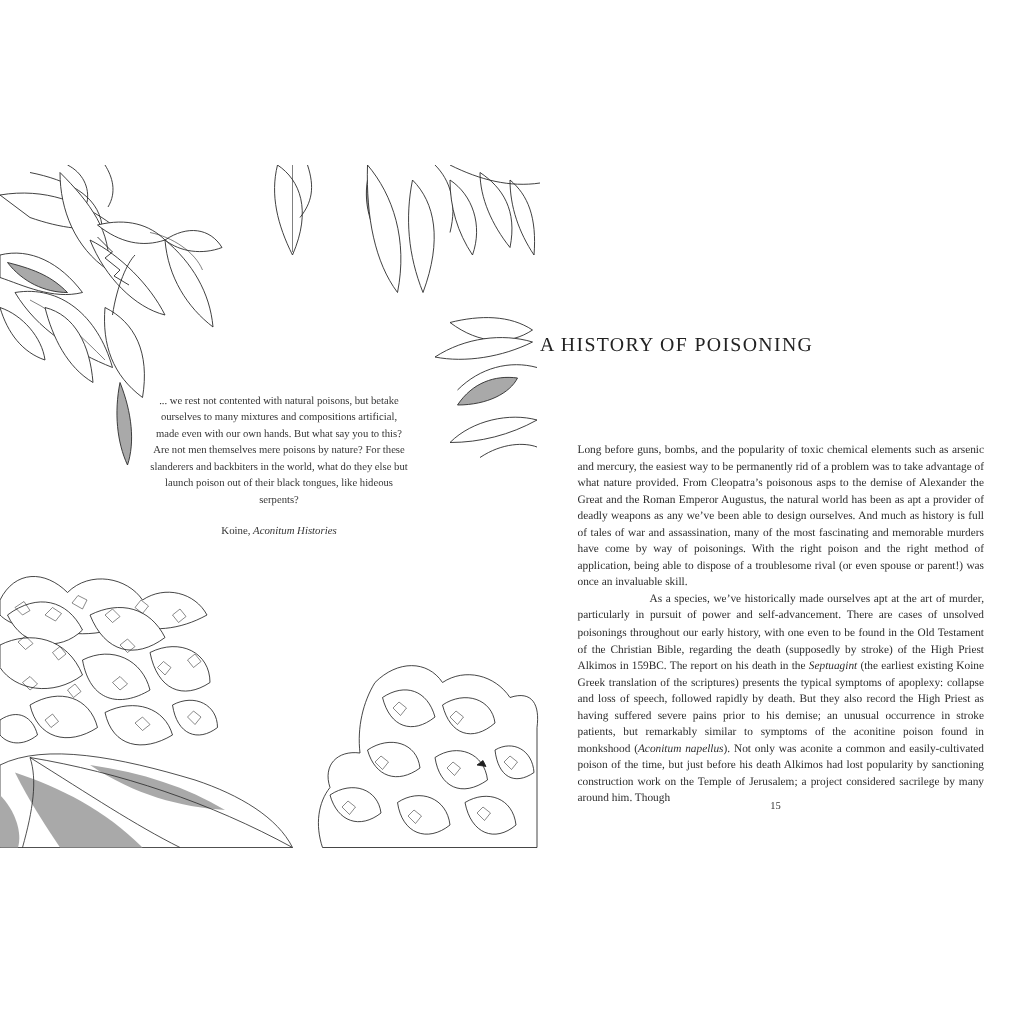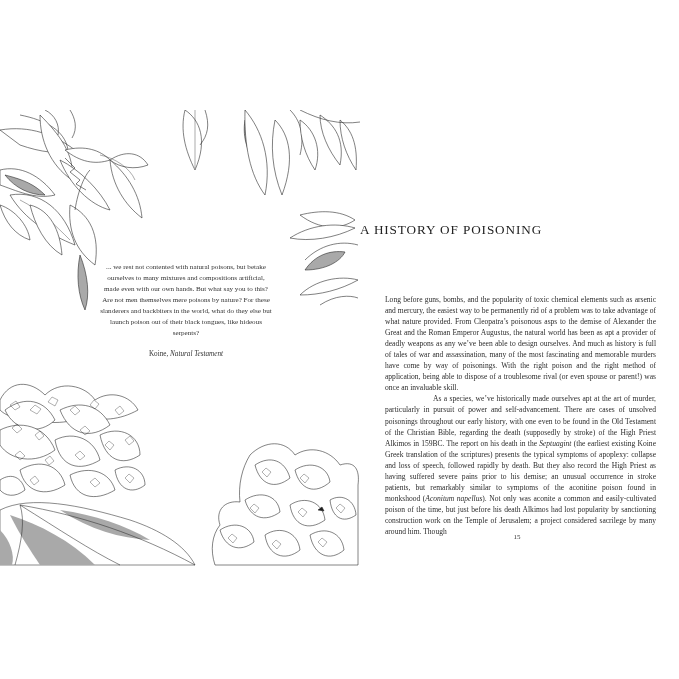--- a/index.html
+++ b/index.html
@@ -110,21 +110,21 @@
           <path d="M262 362 l4 -4 l5 4 l-4 5 z M300 368 l4 -4 l5 4 l-4 5 z M250 398 l4 -4 l5 4 l-4 5 z M298 402 l4 -4 l5 4 l-4 5 z M336 398 l4 -4 l5 4 l-4 5 z M228 428 l4 -4 l5 4 l-4 5 z M272 434 l4 -4 l5 4 l-4 5 z M318 432 l4 -4 l5 4 l-4 5 z" stroke-width="0.35"></path>
           <path d="M318 400 l4 -3 l2 4 z" fill="#1e1e1e"></path>
         </g>
       </g>
     </svg>
 
     <div class="epigraph">
       <p class="quote">... we rest not contented with natural poisons, but betake ourselves to many mixtures and compositions artificial, made even with our own hands. But what say you to this? Are not men themselves mere poisons by nature? For these slanderers and backbiters in the world, what do they else but launch poison out of their black tongues, like hideous serpents?</p>
       <div class="attrib">
         <span>Koine,</span>
-        <i>Natural Testament</i>
+        <i>Aconitum Histories</i>
       </div>
     </div>
   </div>
 
   <div class="right-page">
     <div class="chapter-title">A HISTORY OF POISONING</div>
 
     <div class="body-text">
       <p>
         <span>Long before guns, bombs, and the popularity of toxic chemical elements such as arsenic and mercury, the easiest way to be permanently rid of a problem was to take advantage of what nature provided. From Cleopatra’s poisonous asps to the demise of Alexander the Great and the Roman Emperor Augustus, the natural world has been as apt a provider of deadly weapons as any we’ve been able to design ourselves. And much as history is full of tales of war and assassination, many of the most fascinating and memorable murders have come by way of poisonings. With the right poison and the right method of application, being able to dispose of a troublesome rival (or even spouse or parent!) was once an invaluable skill.</span>

